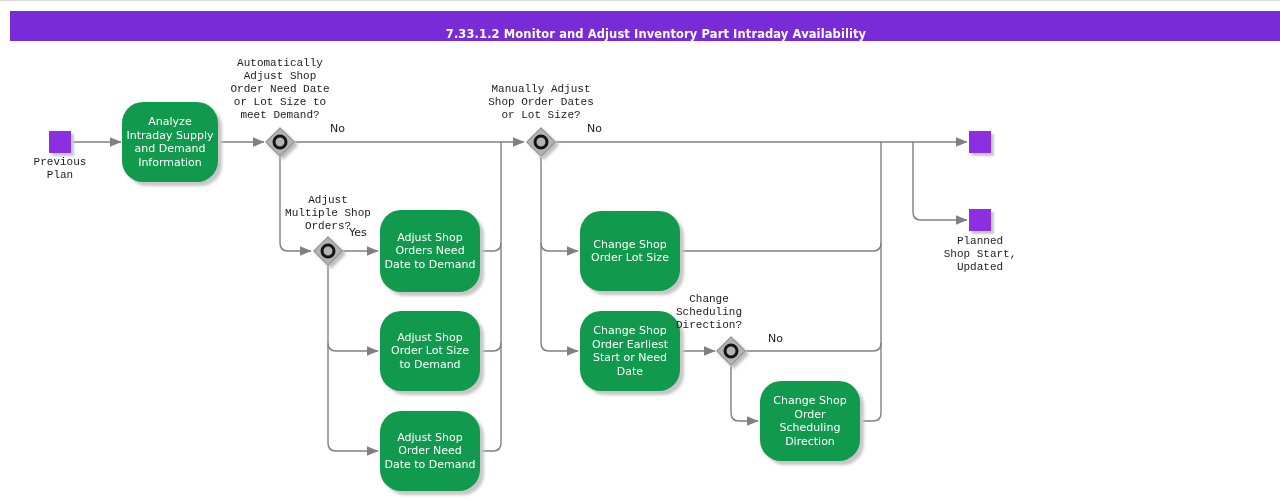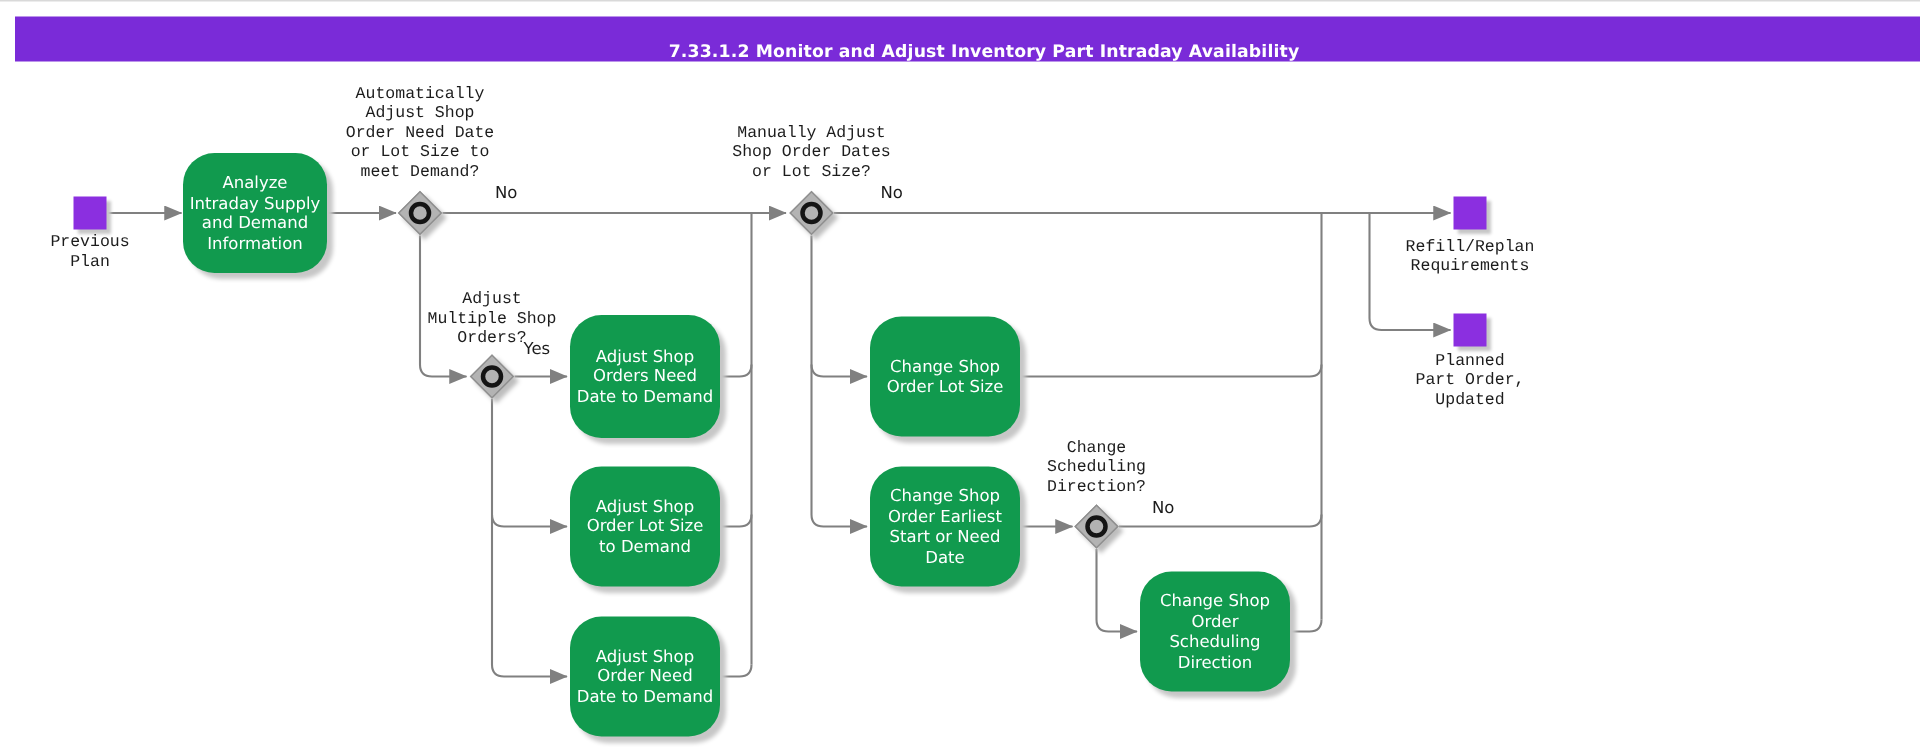--- a/index.html
+++ b/index.html
@@ -82,26 +82,24 @@
     <path class="edge" d="M860 420 H873 Q881 420 881 412"></path>
     <path class="edge" d="M881 412 V141"></path>
     <path class="edge" marker-end="url(#ah)" d="M913 141 V211 Q913 219 921 219 H967"></path>
   </svg>
 
   <div class="event-square" style="left:49px;top:130px"></div>
   <div class="lbl" style="left:18px;top:155px;width:84px">Previous
 Plan</div>
 
   <div class="event-square" style="left:969px;top:130px"></div>
-  <div class="lbl" style="left:918px;top:158px;width:124px">Refill/Replan
-Requirements</div>
 
   <div class="event-square" style="left:969px;top:208px"></div>
   <div class="lbl" style="left:918px;top:234px;width:124px">Planned
-Part Order,
+Shop Start,
 Updated</div>
 
   <div class="activity" style="left:122px;top:101px;width:96px;height:80px">
     <span>Analyze
 Intraday Supply
 and Demand
 Information</span>
   </div>
   <div class="activity" style="left:380px;top:209px;width:100px;height:82px">
     <span>Adjust Shop
@@ -156,21 +154,21 @@
 Adjust Shop
 Order Need Date
 or Lot Size to
 meet Demand?</div>
   <div class="lbl" style="left:258px;top:193px;width:140px">Adjust
 Multiple Shop
 Orders?</div>
   <div class="lbl" style="left:461px;top:82px;width:160px">Manually Adjust
 Shop Order Dates
 or Lot Size?</div>
-  <div class="lbl" style="left:671px;top:292px;width:120px">Change
+  <div class="lbl" style="left:649px;top:292px;width:120px">Change
 Scheduling
 Direction?</div>
 
   <div class="guard" style="left:330px;top:122px">No</div>
   <div class="guard" style="left:349px;top:226px">Yes</div>
   <div class="guard" style="left:587px;top:122px">No</div>
   <div class="guard" style="left:768px;top:332px">No</div>
 
 </div>
 

